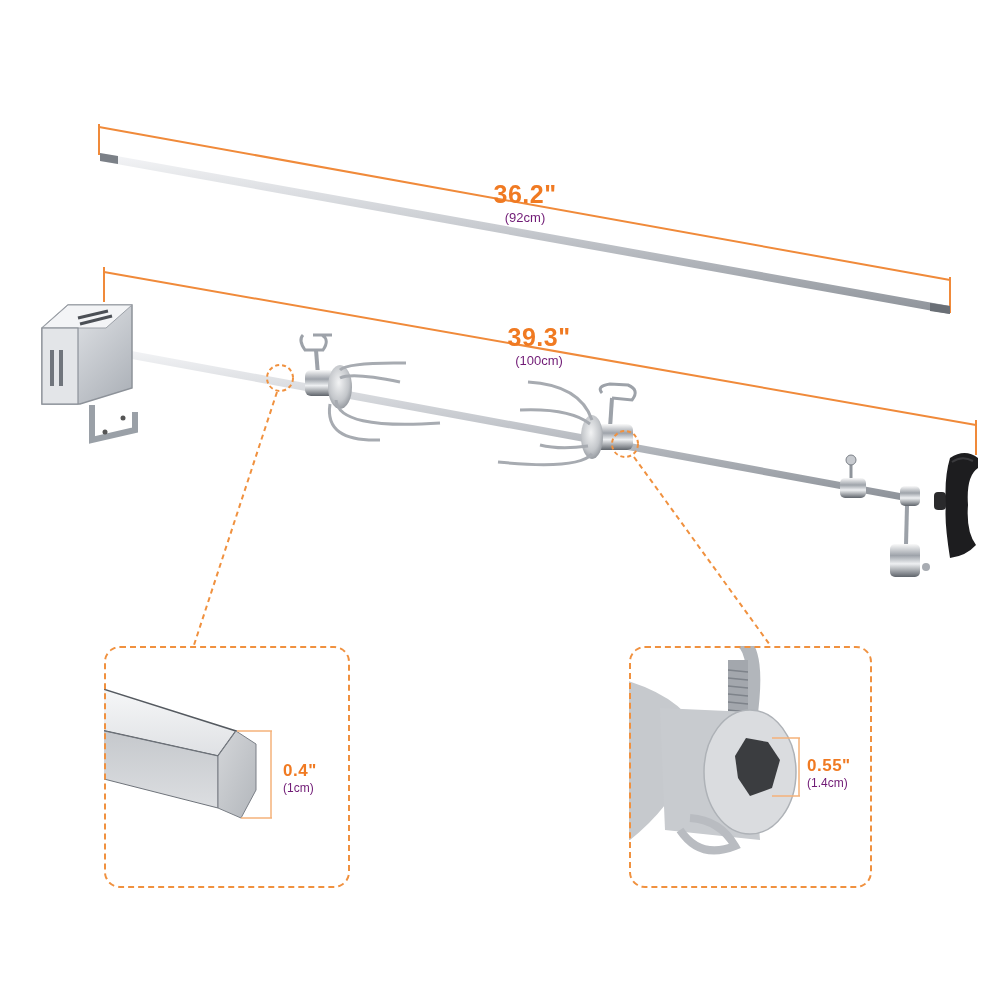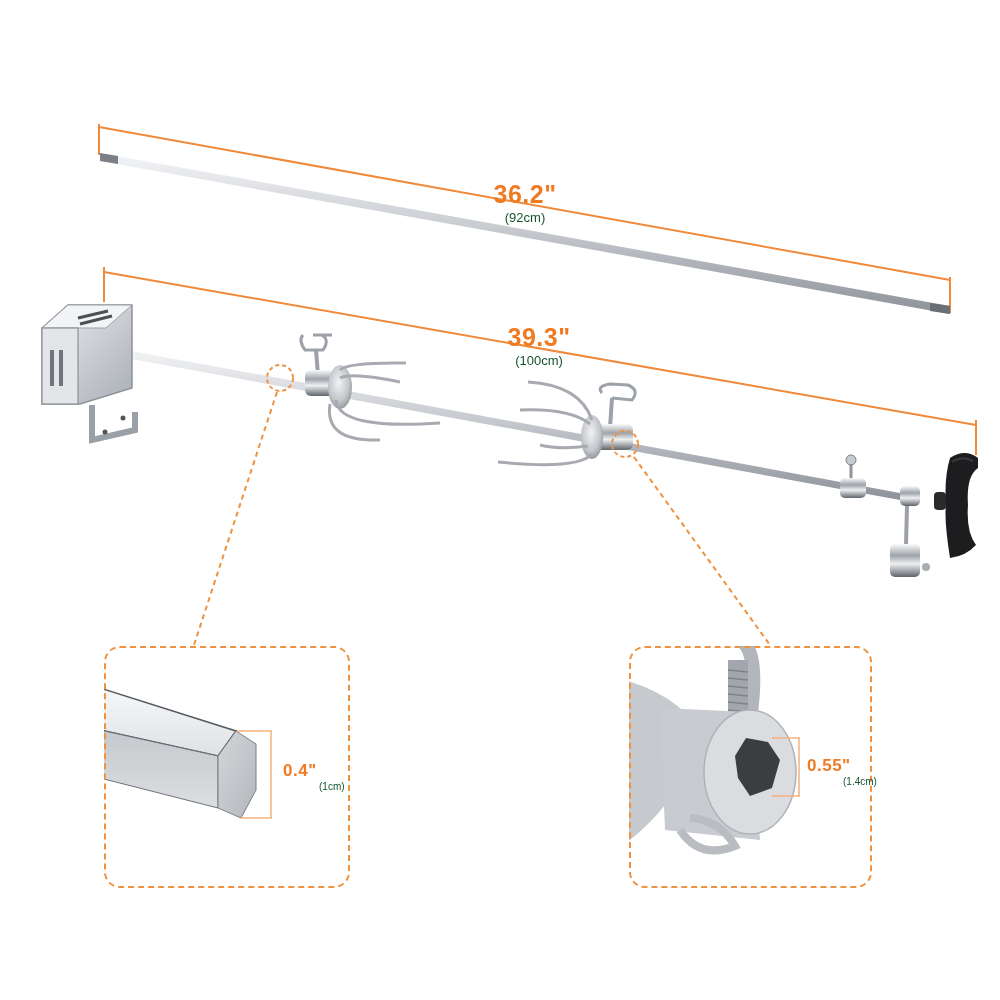--- a/index.html
+++ b/index.html
@@ -1,24 +1,24 @@
 <!DOCTYPE html>
 <html><head>
 <meta charset="utf-8">
 <style>
   html, body { margin: 0; padding: 0; background: #ffffff; }
   body { width: 1000px; height: 1000px; position: relative; overflow: hidden;
          font-family: "Liberation Sans", "DejaVu Sans", sans-serif; }
   #scene { position: absolute; left: 0; top: 0; width: 1000px; height: 1000px; }
   .dim-label { position: absolute; text-align: center; color: #f07a22; line-height: 1; }
   .dim-main { font-weight: 700; font-size: 25px; letter-spacing: 0.5px; display: block; }
-  .dim-sub { font-size: 13px; color: #14532d; display: block; margin-top: 4px; }
+  .dim-sub { font-size: 13px; color: #701a75; display: block; margin-top: 4px; }
   .callout-label { position: absolute; color: #f07a22; line-height: 1; text-align: left; }
   .callout-label .dim-main { font-size: 17px; }
-  .callout-label .dim-sub { font-size: 10px; margin-top: 3px; margin-left: 36px; }
+  .callout-label .dim-sub { font-size: 12px; margin-top: 3px; }
   .callout-box { position: absolute; border: 2px dashed #f0913f; border-radius: 16px; box-sizing: border-box; overflow: hidden; background: #fff; }
 </style>
 </head>
 <body>
 
 <div id="scene">
   <svg width="1000" height="1000" viewBox="0 0 1000 1000" xmlns="http://www.w3.org/2000/svg">
     <defs>
       <linearGradient id="rodGrad" x1="0" y1="0" x2="0" y2="1">
         <stop offset="0" stop-color="#f4f5f7"></stop>

